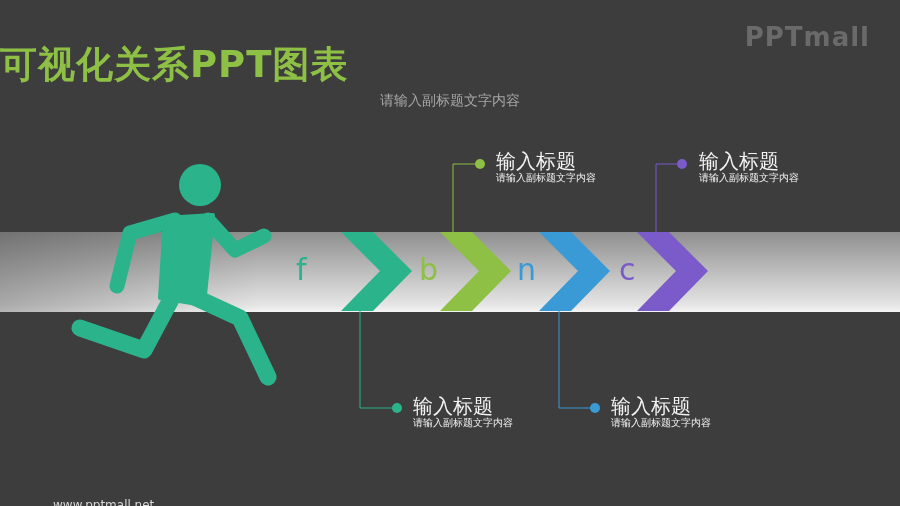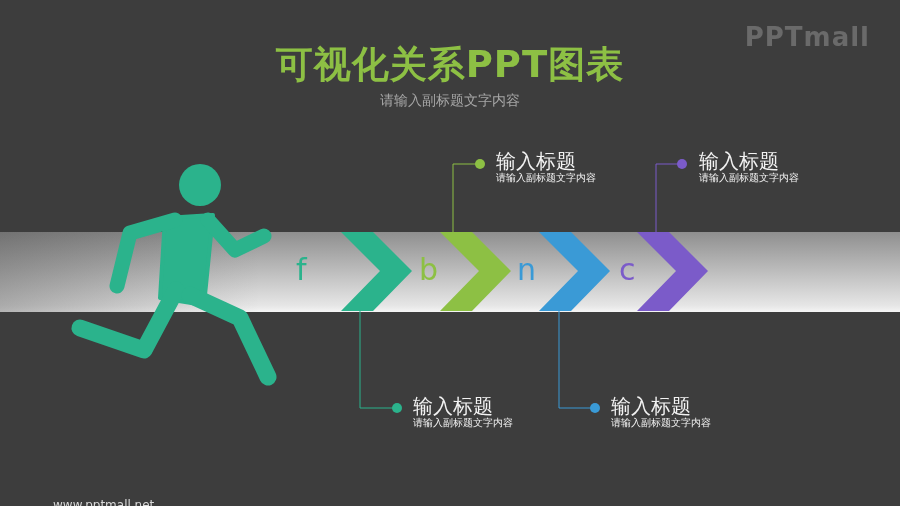--- a/index.html
+++ b/index.html
@@ -5,21 +5,21 @@
   html, body { margin: 0; padding: 0; }
   body {
     width: 900px; height: 506px; overflow: hidden;
     background: #3d3d3d;
     font-family: "DejaVu Sans", "Liberation Sans", sans-serif;
     position: relative;
   }
   .slide { position: absolute; left: 0; top: 0; width: 900px; height: 506px; }
   .title {
     position: absolute; left: 0; width: 900px; top: 40px;
-    text-align: center; font-size: 37px; font-weight: bold;
+    font-size: 37px; font-weight: bold;
     color: #8dc044; letter-spacing: 1px;
   }
   .subtitle {
     position: absolute; left: 0; width: 900px; top: 92px;
     text-align: center; font-size: 14px; color: #a6a6a6;
   }
   .brand {
     position: absolute; right: 30px; top: 22px;
     font-size: 26px; font-weight: bold; color: #6a6a6a;
     letter-spacing: 1px;

